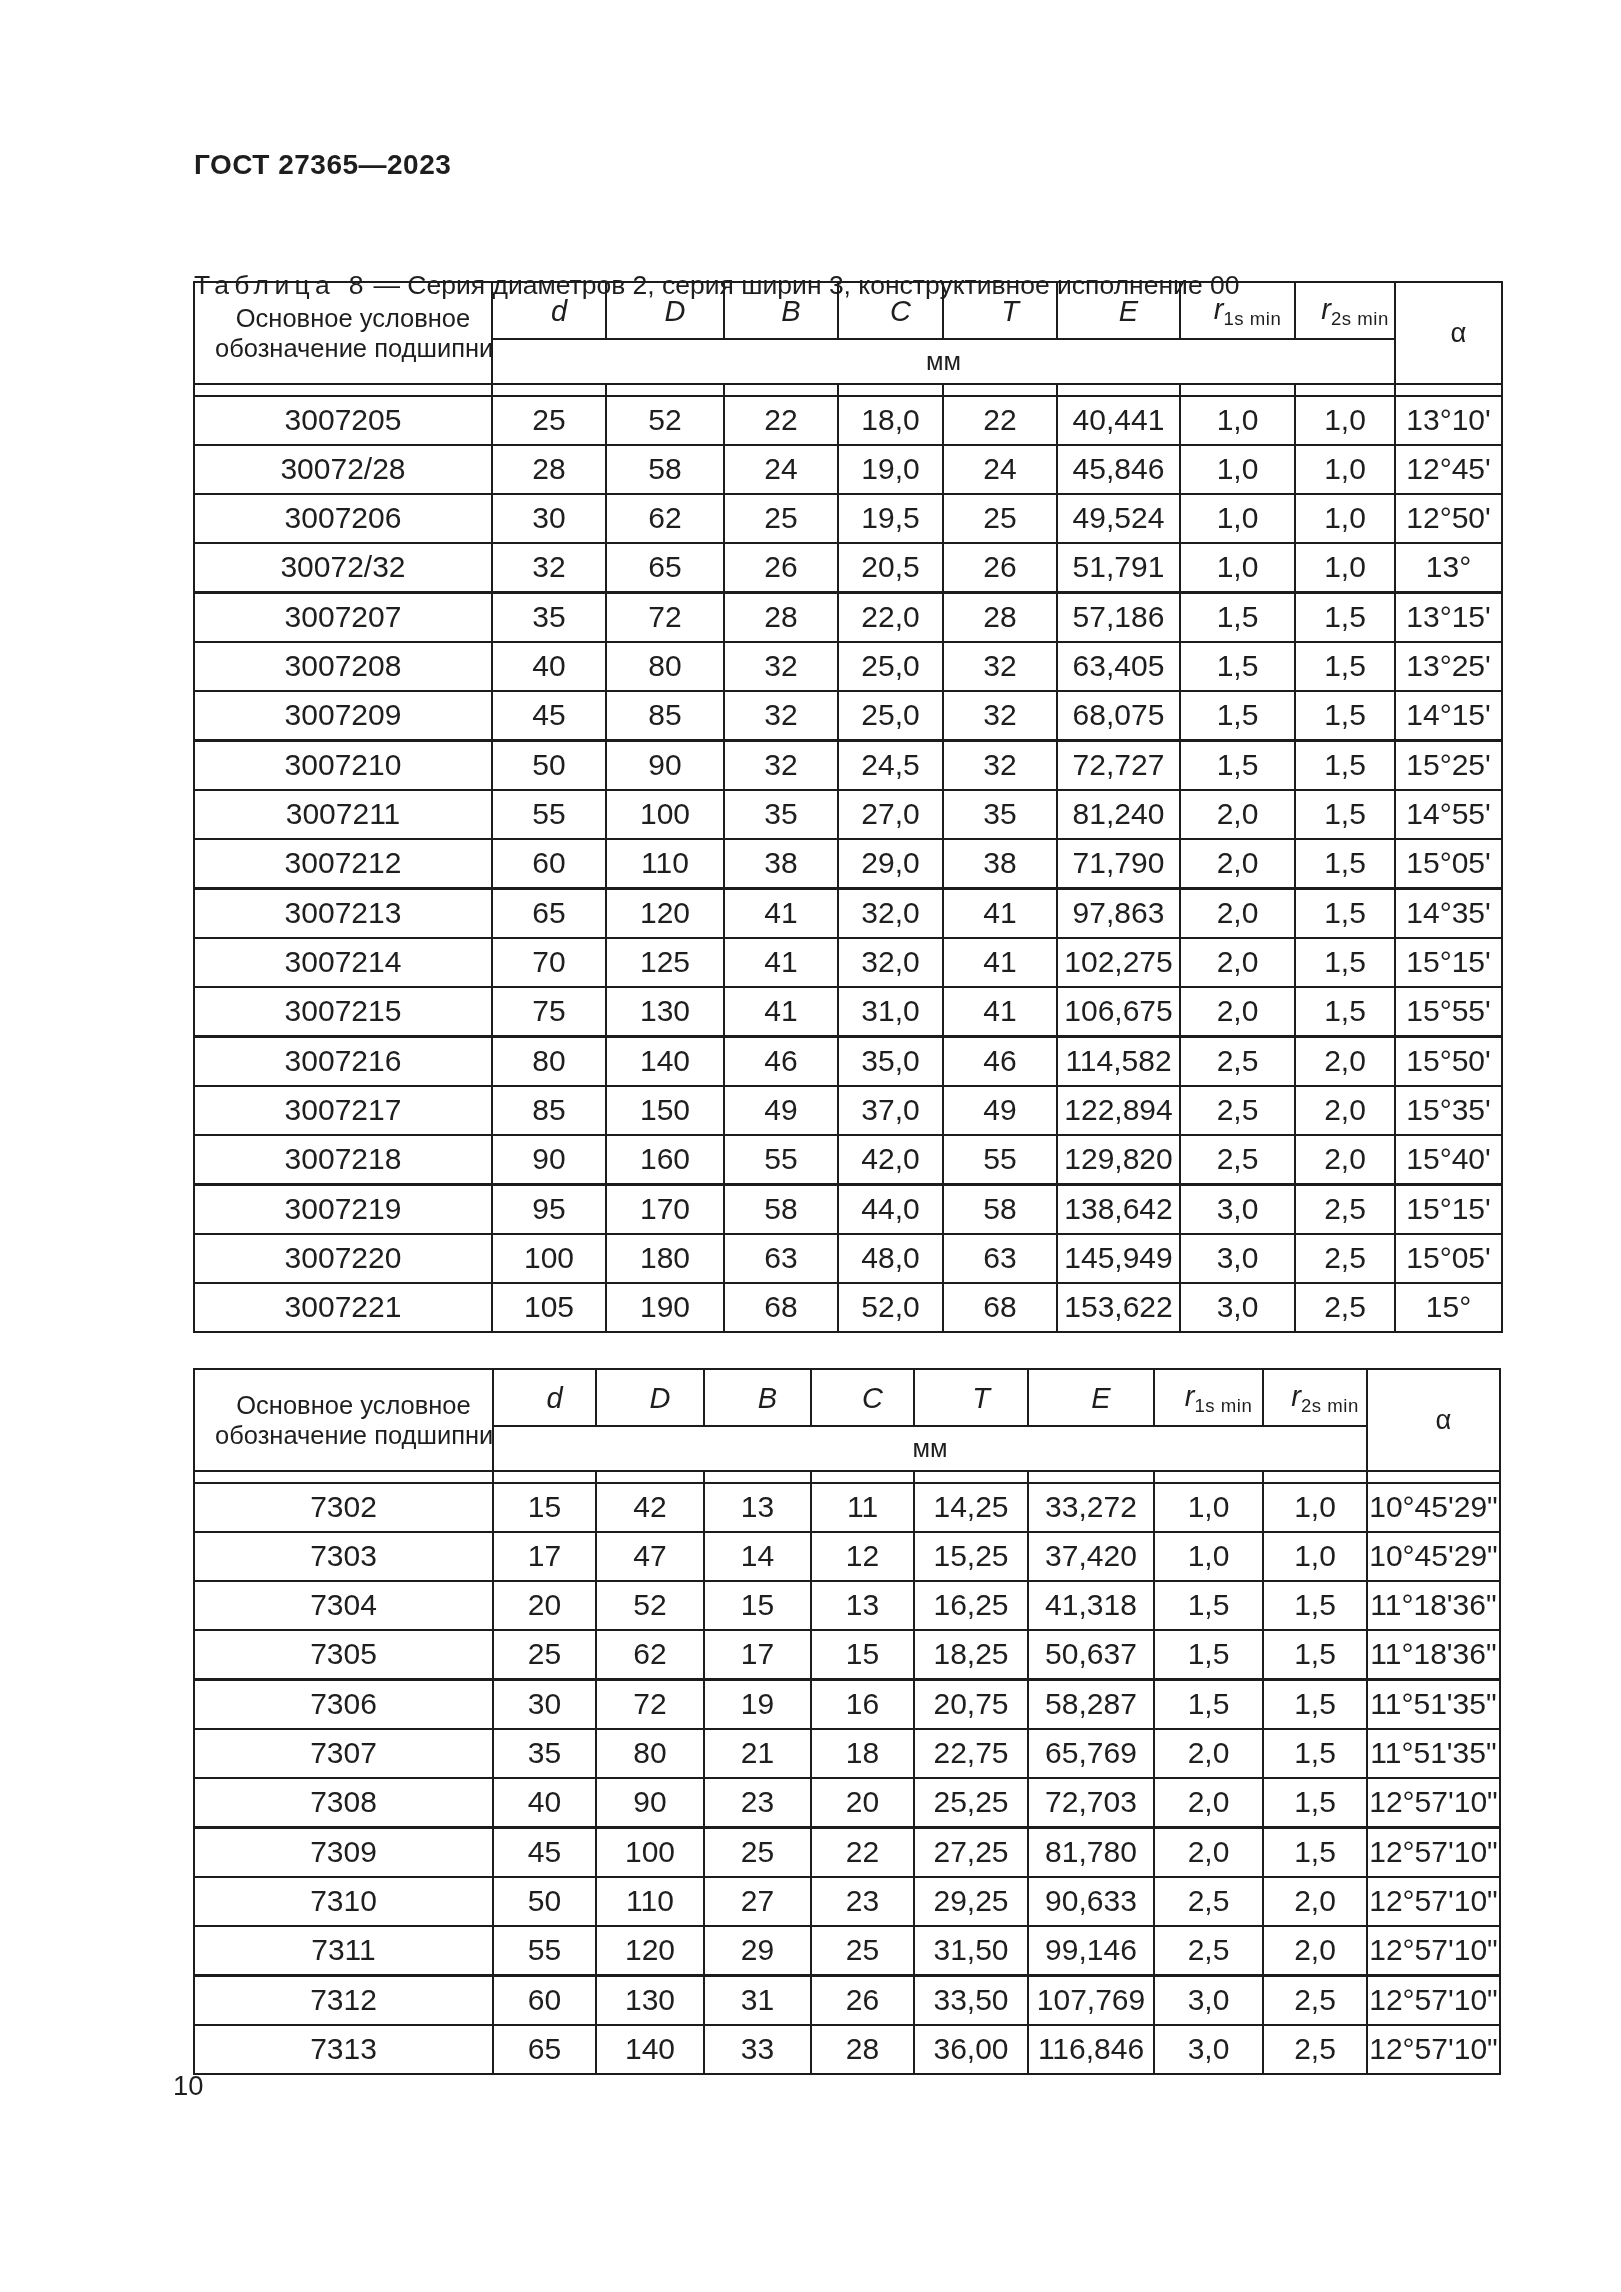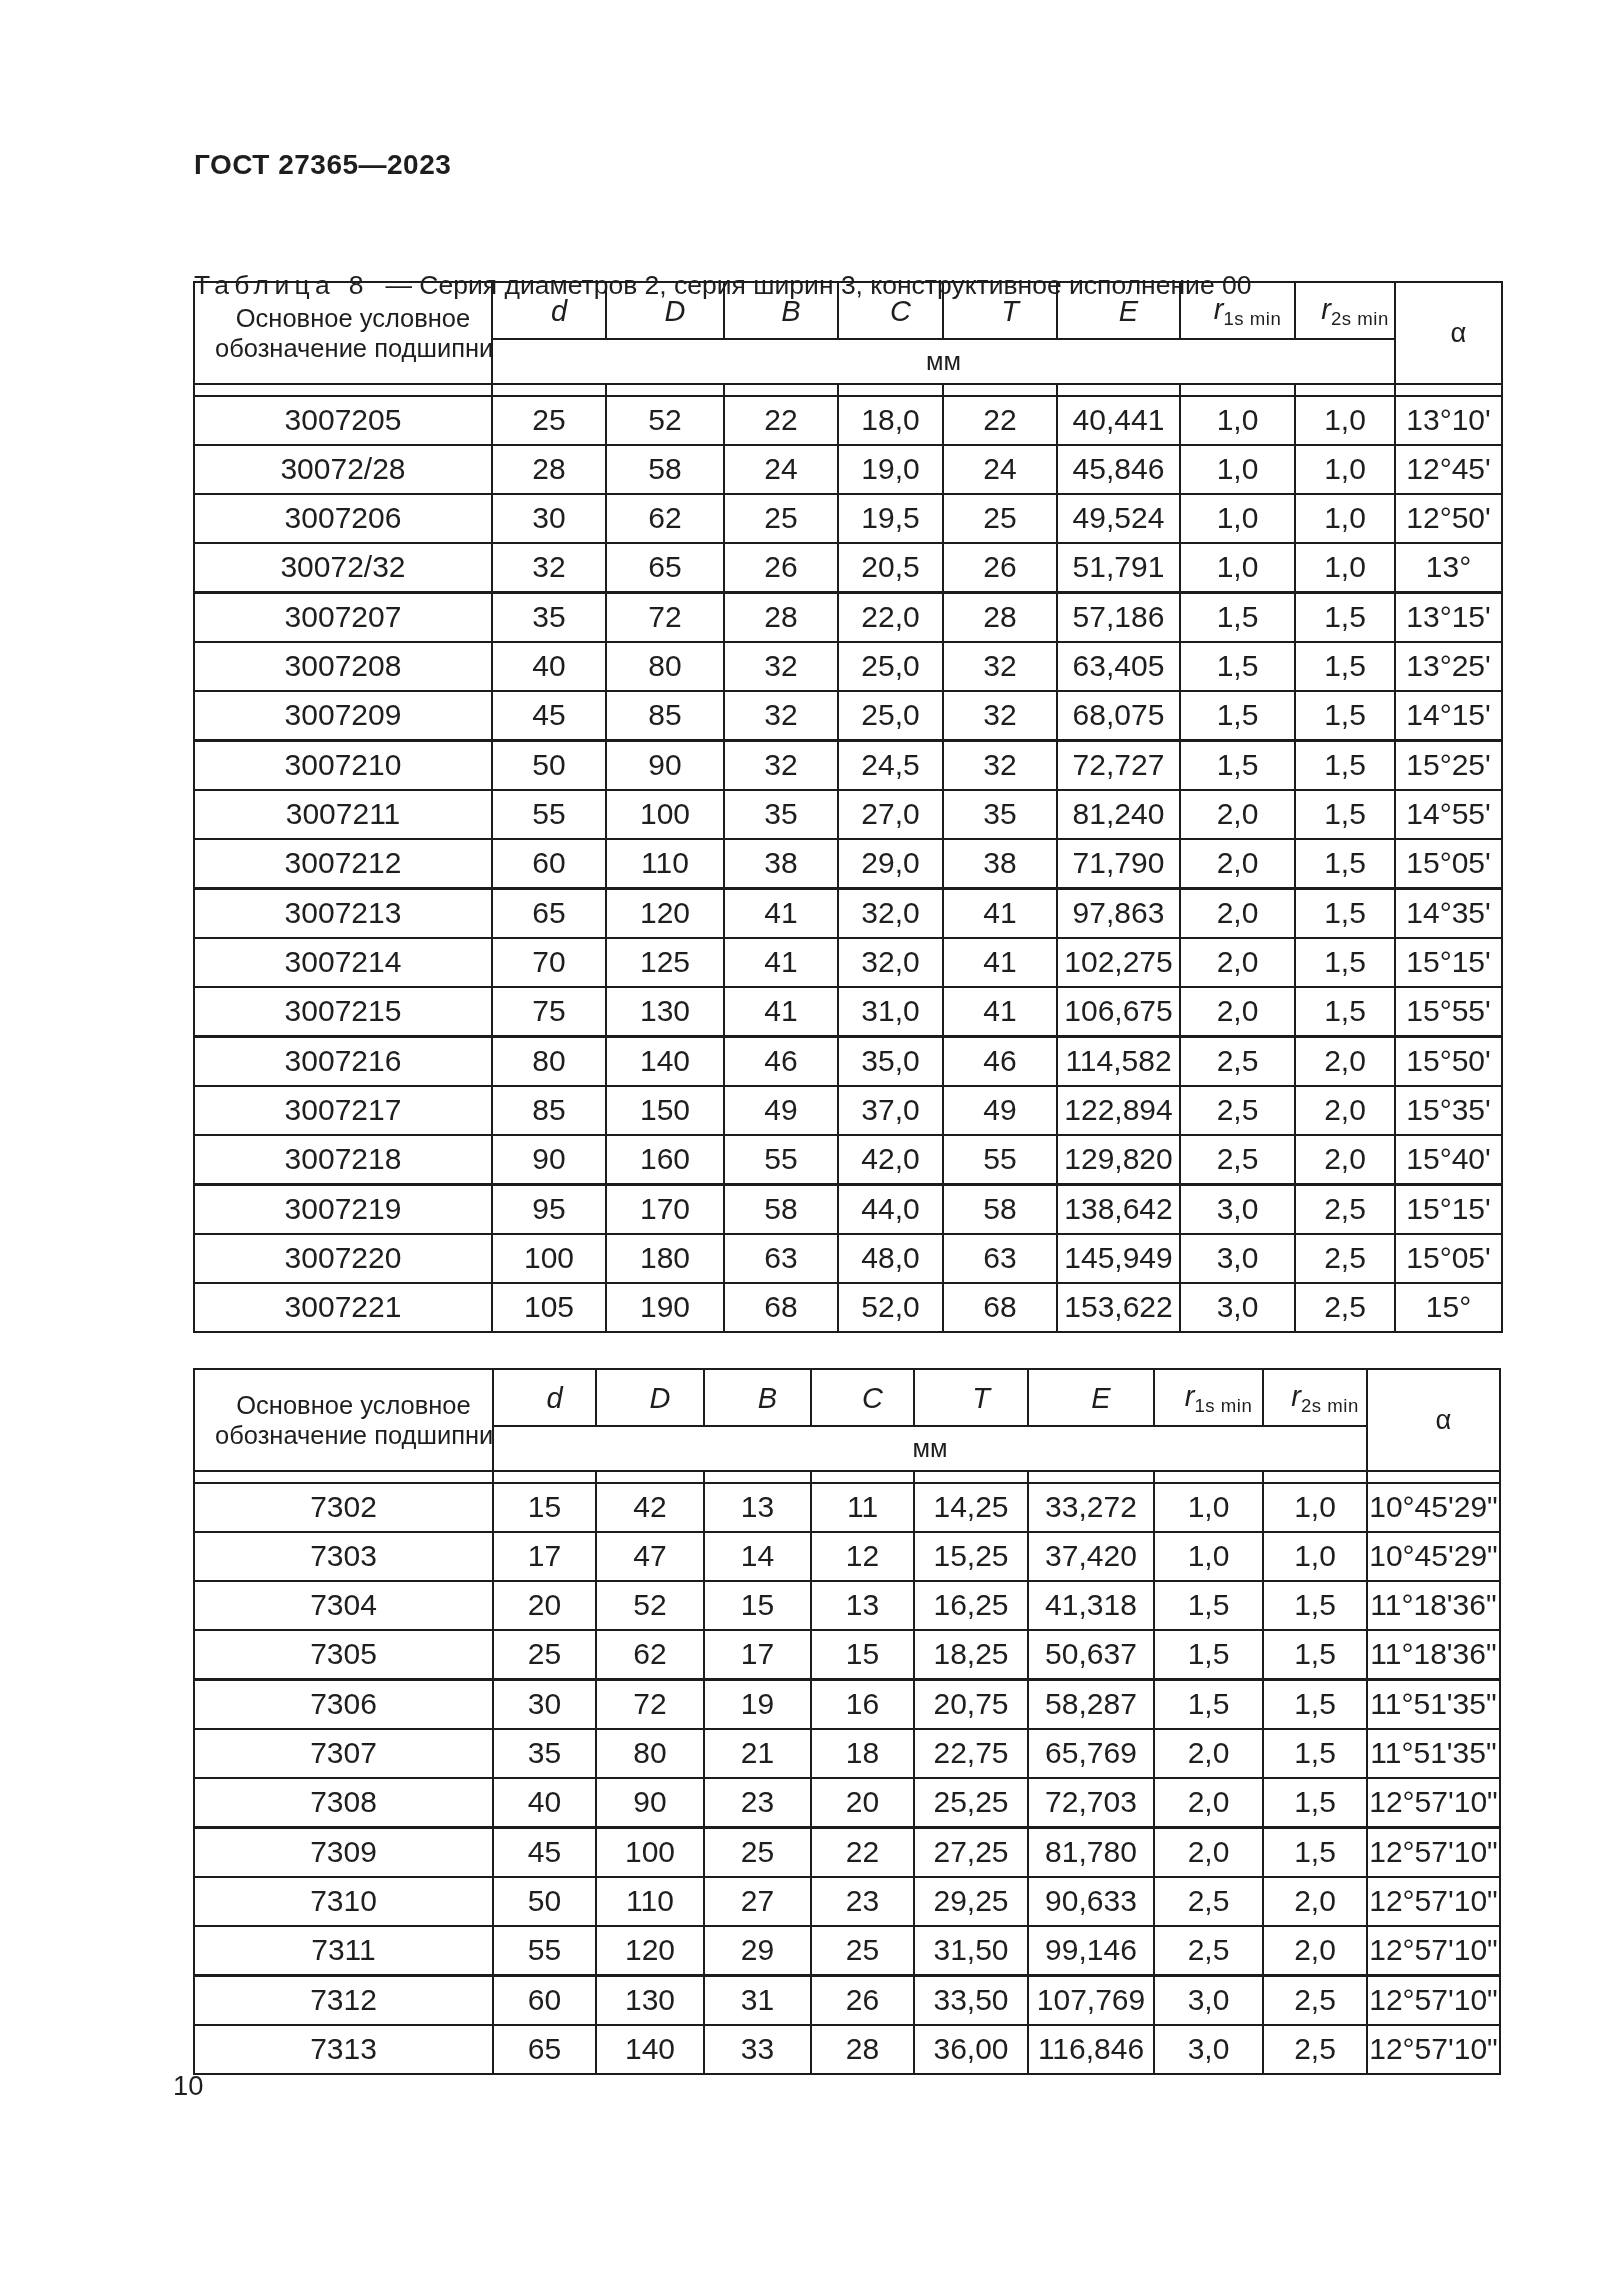--- a/index.html
+++ b/index.html
@@ -18,21 +18,21 @@
   }
 
   .tcaption{
     position:absolute;left:194px;width:1306px;
     font-size:26.5px;line-height:31px;white-space:nowrap;
   }
   .tcaption.c8{top:243px;}
   .tcaption.c9{top:1325px;}
   .cap-word{letter-spacing:0.2em;margin-top:48px;}
   .cap-num{margin-left:13.7px;}
-  .cap-text{margin-left:22px;text-align:right;}
+  .cap-text{margin-left:10px;text-align:right;}
 
   table.gost{
     position:absolute;left:193px;width:1306px;
     border-collapse:collapse;table-layout:fixed;
     font-size:30px;
   }
   table.t8{top:281px;}
   table.t9{top:1368px;}
 
   table.gost td{

